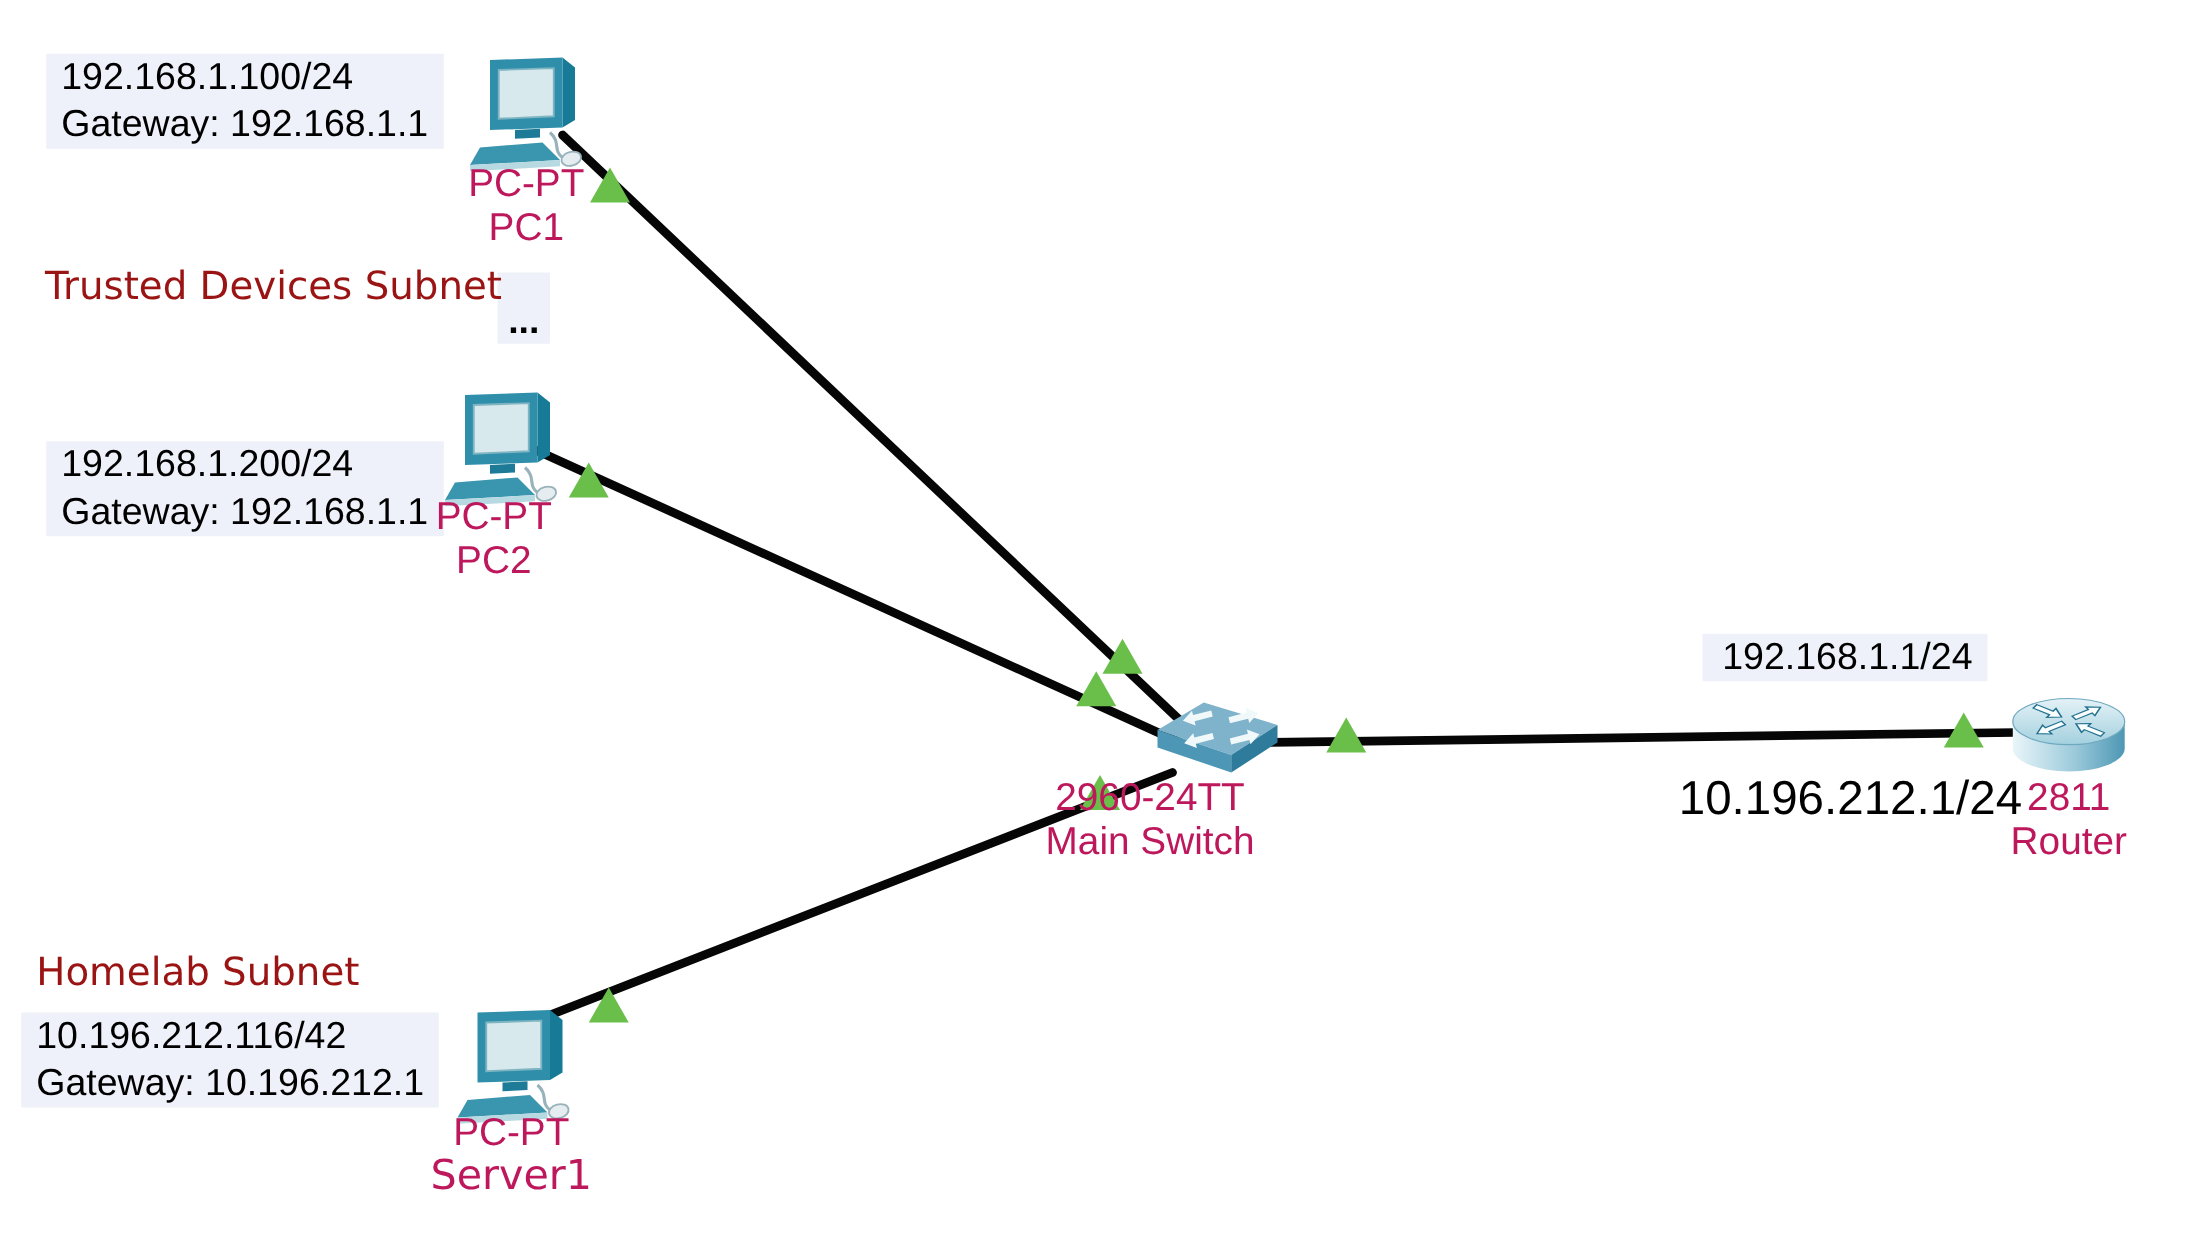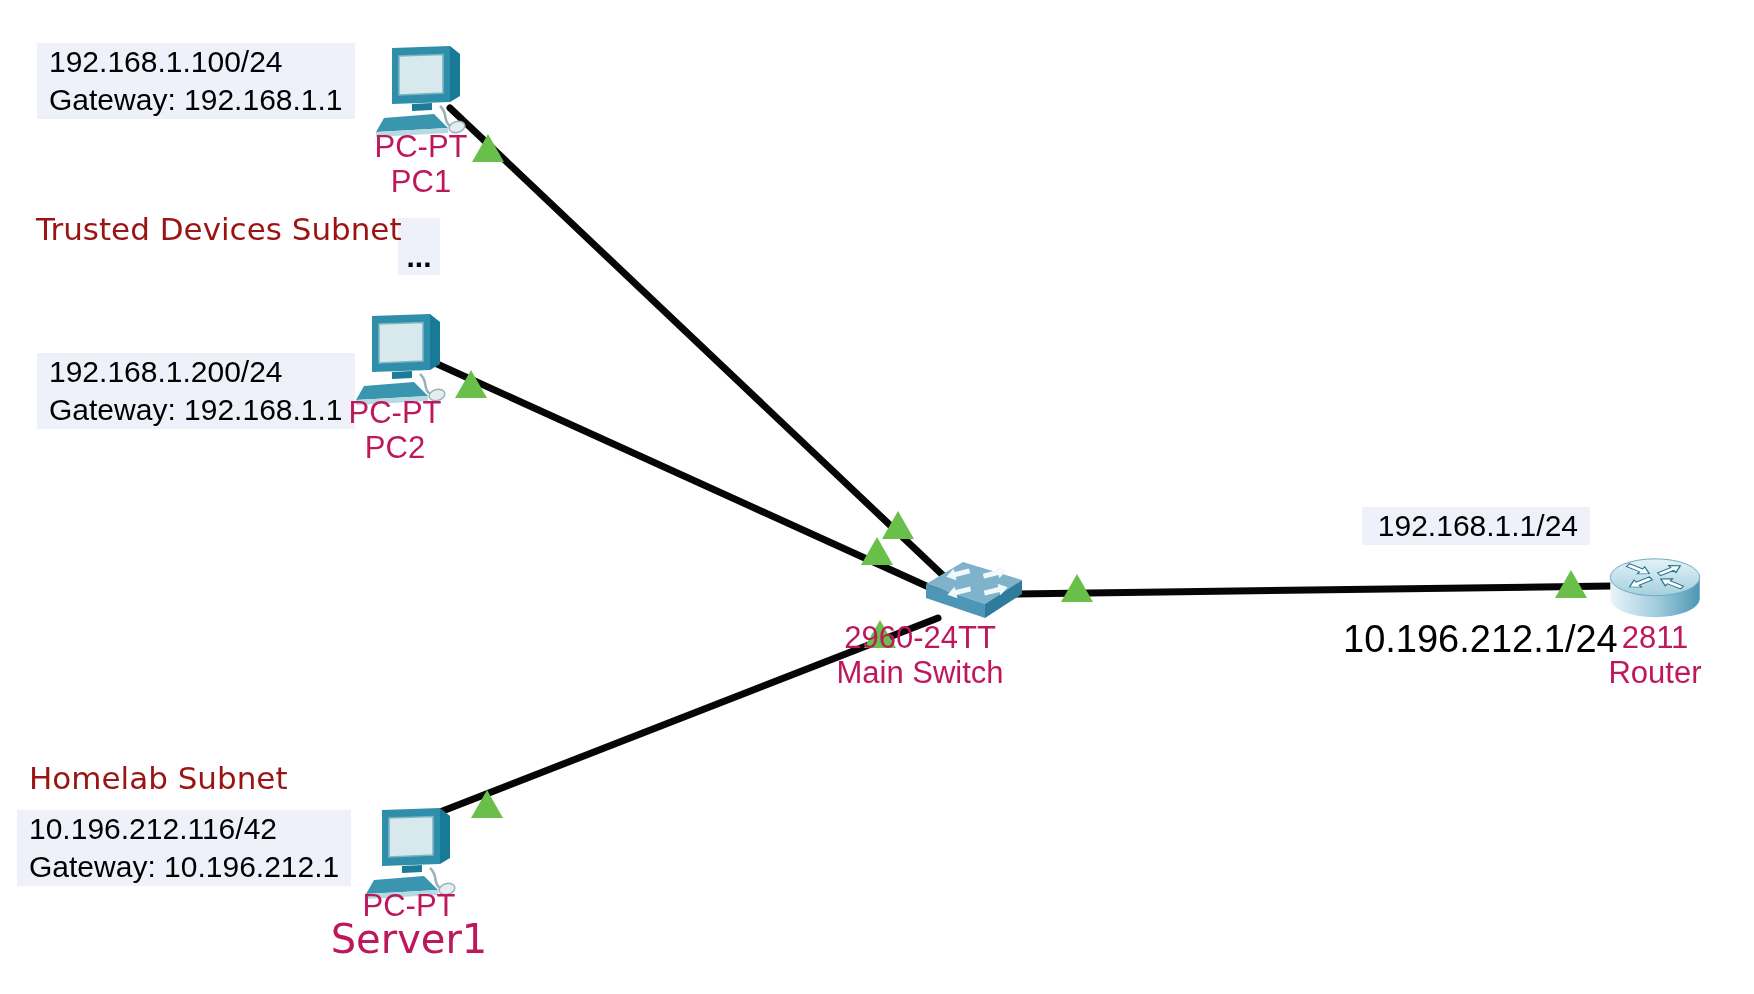--- a/index.html
+++ b/index.html
@@ -10,21 +10,21 @@
   .tri{fill:#6abf4b;}
   .dev{position:absolute;z-index:2;}
   .note{position:absolute;z-index:3;background:#eef1f9;color:#000;
     font-size:30px;line-height:38px;padding:0 12px;white-space:nowrap;display:inline-block;}
   .note.center{text-align:right;}
   .note.plain{background:transparent;padding:0;}
   .note.collapsed{width:20px;height:41px;padding:8px 11px;display:flex;
     align-items:flex-end;justify-content:center;font-weight:bold;line-height:20px;}
   .devlabel{position:absolute;z-index:3;transform:translateX(-50%);text-align:center;
     color:#be185d;font-size:31px;line-height:35px;white-space:nowrap;}
-  .devlabel .bigname{font-size:40px;line-height:33px;font-family:"DejaVu Sans",sans-serif;}
+  .devlabel .bigname{font-size:33px;line-height:33px;font-family:"DejaVu Sans",sans-serif;}
   .subnet{position:absolute;z-index:3;font-family:"DejaVu Sans",sans-serif;
     font-size:31px;color:#9a1414;white-space:nowrap;}
 </style>
 </head>
 <body>
 
 <div class="canvas">
 
   <svg id="links-layer" width="1754" height="994" viewBox="0 0 1754 994">
     <line class="cable" x1="450" y1="108" x2="950" y2="582"></line>

